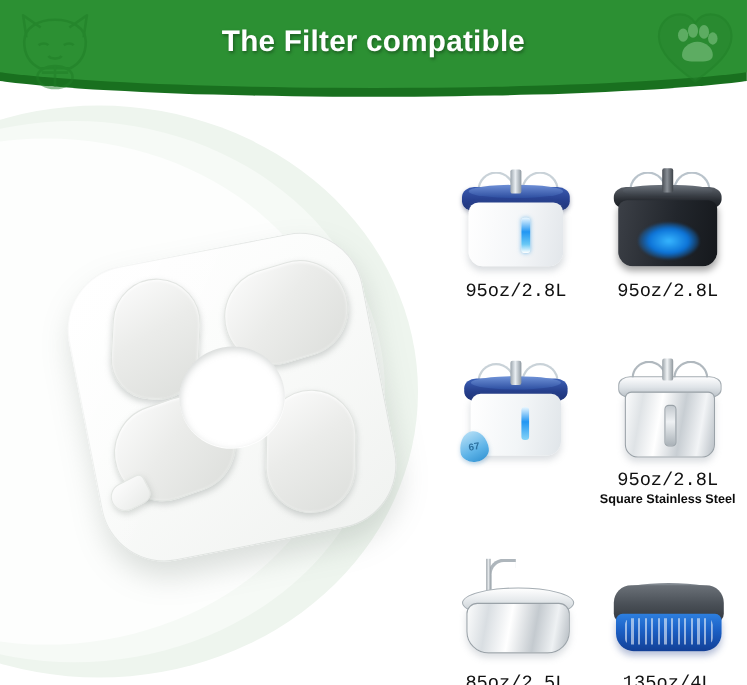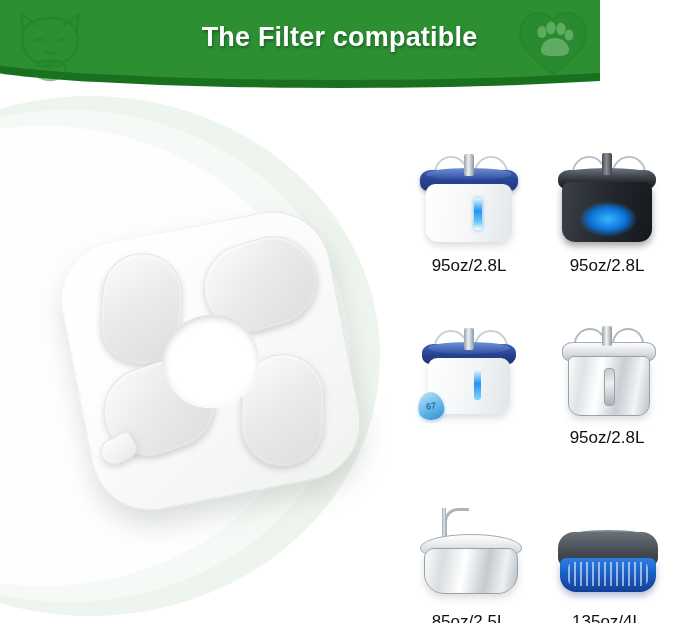--- a/index.html
+++ b/index.html
@@ -6,21 +6,21 @@
   body{
     width:679px;height:623px;
     background:#ffffff;
     font-family:"Liberation Sans", sans-serif;
     overflow:hidden;
     position:relative;
   }
   #page{position:relative;width:679px;height:623px;overflow:hidden;background:#fff;}
 
   
-  .header-wrap{position:absolute;left:0;top:0;width:600px;height:90px;overflow:hidden;}
+  .header-wrap{position:absolute;left:0;top:0;width:679px;height:90px;overflow:hidden;}
   .header-dark{
     position:absolute;left:-40px;top:0;width:759px;height:88px;
     background:#19701f;
     border-bottom-left-radius:50% 26px;
     border-bottom-right-radius:50% 26px;
   }
   .header-band{
     position:absolute;left:-40px;top:0;width:759px;height:80px;
     background:#2c9033;
     border-bottom-left-radius:50% 26px;
@@ -87,21 +87,21 @@
     border:1px solid #e4e7e4;
   }
 
   
   .grid{position:absolute;left:404px;top:140px;width:268px;height:478px;}
   .cell{position:absolute;width:130px;text-align:center;}
   .cell .art{position:relative;width:130px;height:112px;margin:0 auto;}
   .cap{
     margin-top:4px;color:#101010;
     font-size:17px;font-weight:400;line-height:1.12;
-    font-family:Liberation Sans, sans-serif;
+    font-family:Liberation Mono, monospace;
     white-space:nowrap;
   }
   .sub{
     color:#0c0c0c;font-size:11.5px;font-weight:bold;line-height:1.15;margin-top:1px;
     font-family:"Liberation Sans", sans-serif;white-space:nowrap;
   }
   .c0{left:0px;  top:0px;}
   .c1{left:138px;top:0px;}
   .c2{left:0px;  top:172px;}
   .c3{left:138px;top:172px;}
@@ -259,20 +259,21 @@
     <div class="cell c3">
       <div class="art">
         <div class="jet" style="left:32px;top:16px;width:28px;height:18px;border-color:#b0b8be;"></div>
         <div class="jet" style="left:70px;top:16px;width:28px;height:18px;border-color:#b0b8be;"></div>
         <div class="f q-lid"></div>
         <div class="f spout q-stem"></div>
         <div class="f q-base"></div>
         <div class="f q-win"></div>
       </div>
       <div class="cap">95oz/2.8L</div>
+      <div class="sub">Square Stainless Steel</div>
     </div>
 
     <div class="cell c4">
       <div class="art">
         <div class="o-faucet"></div>
         <div class="o-fstem"></div>
         <div class="f o-lid"></div>
         <div class="f o-base"></div>
       </div>
       <div class="cap">85oz/2.5L</div>

